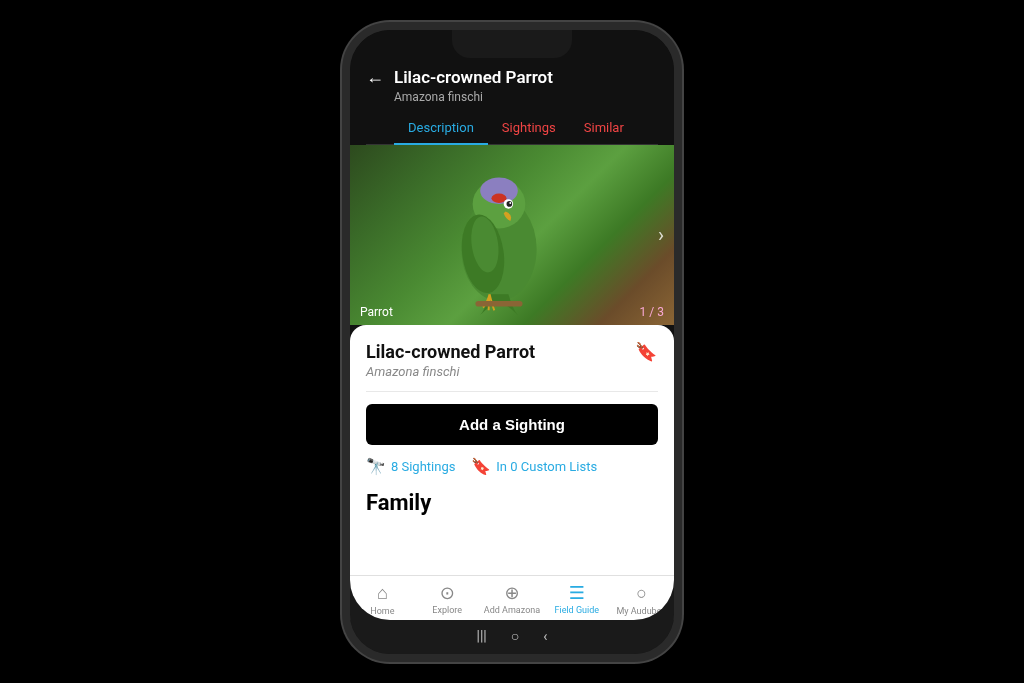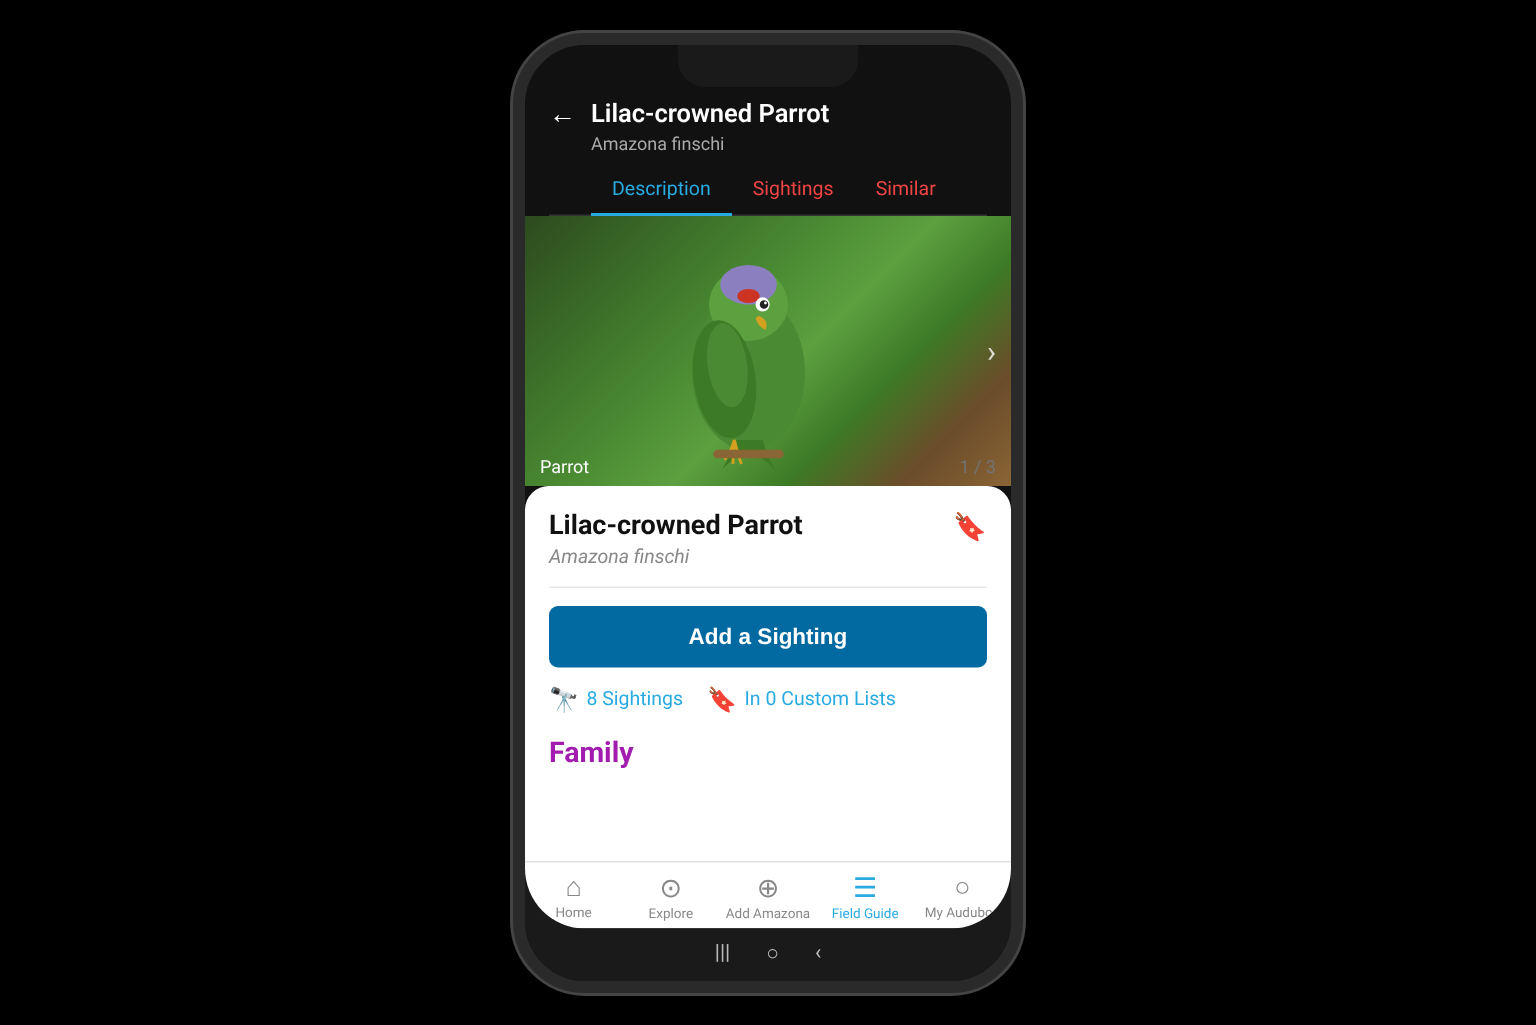--- a/index.html
+++ b/index.html
@@ -137,21 +137,21 @@
       bottom: 6px;
       left: 10px;
       color: #fff;
       font-size: 12px;
     }
 
     .image-counter {
       position: absolute;
       bottom: 6px;
       right: 10px;
-      color: #737373;
+      color: #f9a8d4;
       font-size: 12px;
     }
 
     .chevron-right {
       position: absolute;
       right: 10px;
       top: 50%;
       transform: translateY(-50%);
       color: #fff;
       font-size: 20px;
@@ -190,21 +190,21 @@
     .info-subtitle {
       color: #888;
       font-size: 13px;
       font-style: italic;
       margin-bottom: 12px;
       border-bottom: 1px solid #e8e8e8;
       padding-bottom: 12px;
     }
 
     .add-sighting-btn {
-      background: #0369a1;
+      background: #000000;
       color: #fff;
       border: none;
       border-radius: 6px;
       width: 100%;
       padding: 12px;
       font-size: 15px;
       font-weight: 600;
       cursor: pointer;
       margin-bottom: 12px;
     }
@@ -222,23 +222,23 @@
       gap: 5px;
       color: #29abe2;
       font-size: 13px;
     }
 
     .stat-icon {
       font-size: 16px;
     }
 
     .family-heading {
-      font-size: 19px;
+      font-size: 22px;
       font-weight: 700;
-      color: #a21caf;
+      color: #000000;
     }
 
     
     .bottom-nav {
       background: #fff;
       display: flex;
       justify-content: space-around;
       align-items: center;
       padding: 6px 0 4px;
       border-top: 1px solid #e0e0e0;

